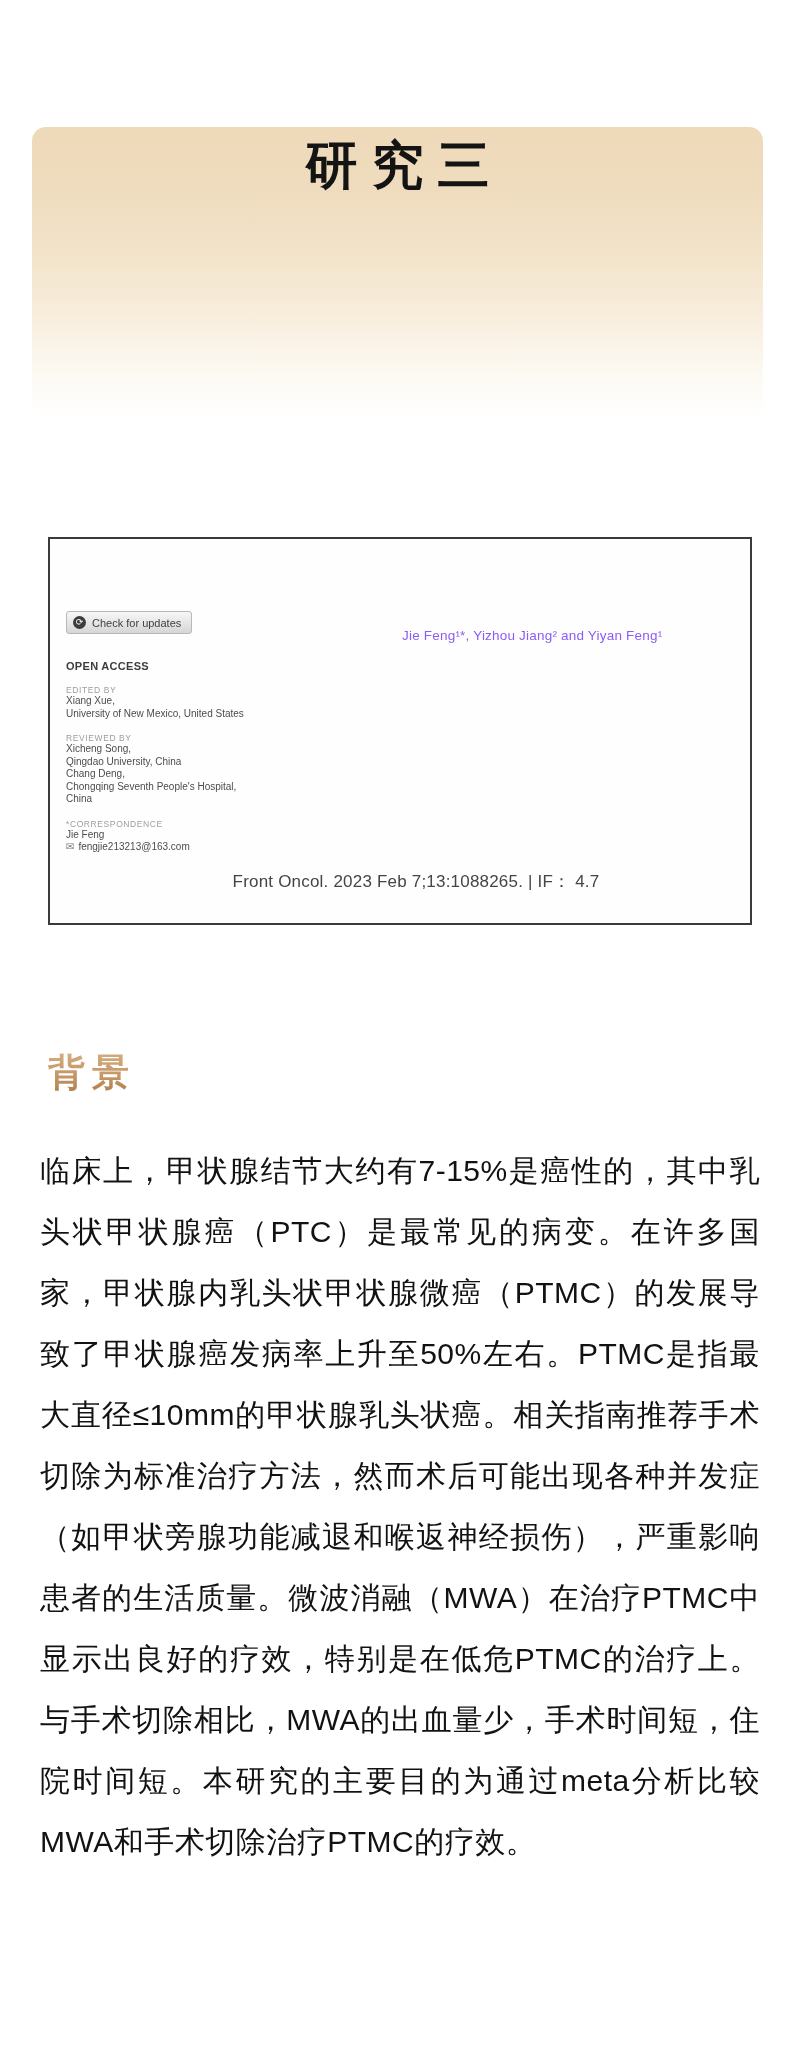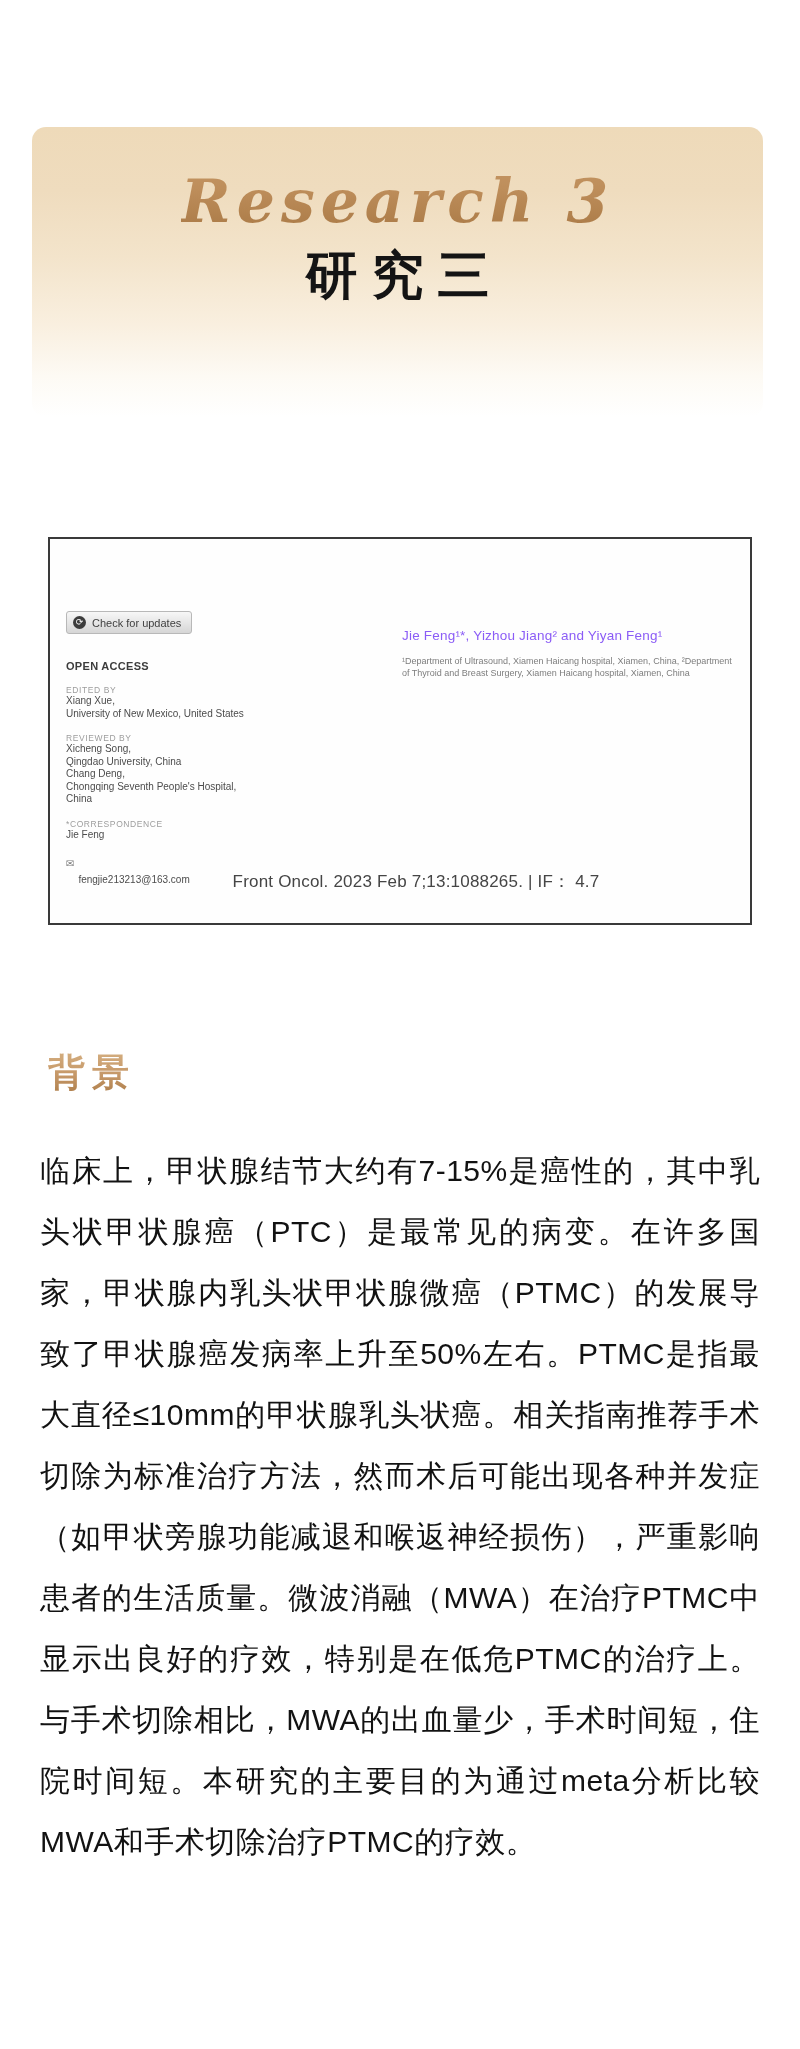--- a/index.html
+++ b/index.html
@@ -105,21 +105,21 @@
     letter-spacing: 0.6px;
     color: #9d9d9d;
   }
   .meta-line {
     font-size: 10px;
     line-height: 12.5px;
     color: #4c4c4c;
   }
   .email-line { display: flex; align-items: center; gap: 4px; }
   .mail-icon { font-size: 10px; color: #777; }
-  .email-text { font-size: 10px; color: #4c4c4c; text-decoration: none; cursor: pointer; margin-top: 33px; }
+  .email-text { font-size: 10px; color: #4c4c4c; text-decoration: none; cursor: pointer; }
 
   .paper-title {
     font-size: 24.5px;
     line-height: 31px;
     color: #3d3d3d;
     letter-spacing: 0.2px;
     max-width: 345px;
   }
   .paper-authors {
     margin-top: 17px;
@@ -176,23 +176,20 @@
     line-height: 61px;
     text-align: justify;
     color: #121212;
     letter-spacing: 0.5px;
   }
 </style>
 </head>
 <body>
 
 <div class="header-box">
-  <div class="script-wrap">
-    <div class="script-title">Research 3</div>
-  </div>
   <div class="zh-title">研究三</div>
 </div>
 
 <div class="paper-card">
   <div class="card-inner">
     <div class="cols">
       <div class="col-left">
 
         <button class="check-btn">
           <span class="crossmark-icon">⟳</span>
@@ -215,21 +212,20 @@
         <div class="meta-label">*CORRESPONDENCE</div>
         <div class="meta-line">Jie Feng</div>
         <div class="email-line">
           <span class="mail-icon">✉</span>
           <span class="email-text">fengjie213213@163.com</span>
         </div>
       </div>
 
       <div class="col-right">
         <div class="paper-authors">Jie Feng¹*, Yizhou Jiang² and Yiyan Feng¹</div>
-        <div class="paper-affiliations">¹Department of Ultrasound, Xiamen Haicang hospital, Xiamen, China, ²Department of Thyroid and Breast Surgery, Xiamen Haicang hospital, Xiamen, China</div>
       </div>
     </div>
   </div>
 
   <div class="citation">Front Oncol. 2023 Feb 7;13:1088265. | IF： 4.7</div>
 </div>
 
 <div class="section-heading">背景</div>
 
 <div class="body-paragraph">临床上，甲状腺结节大约有7-15%是癌性的，其中乳头状甲状腺癌（PTC）是最常见的病变。在许多国家，甲状腺内乳头状甲状腺微癌（PTMC）的发展导致了甲状腺癌发病率上升至50%左右。PTMC是指最大直径≤10mm的甲状腺乳头状癌。相关指南推荐手术切除为标准治疗方法，然而术后可能出现各种并发症（如甲状旁腺功能减退和喉返神经损伤），严重影响患者的生活质量。微波消融（MWA）在治疗PTMC中显示出良好的疗效，特别是在低危PTMC的治疗上。与手术切除相比，MWA的出血量少，手术时间短，住院时间短。本研究的主要目的为通过meta分析比较MWA和手术切除治疗PTMC的疗效。</div>

